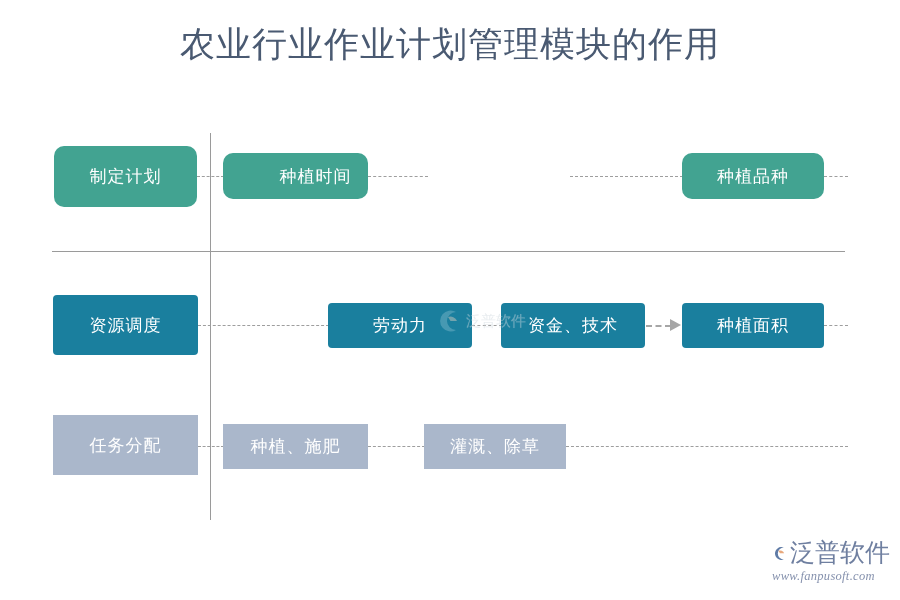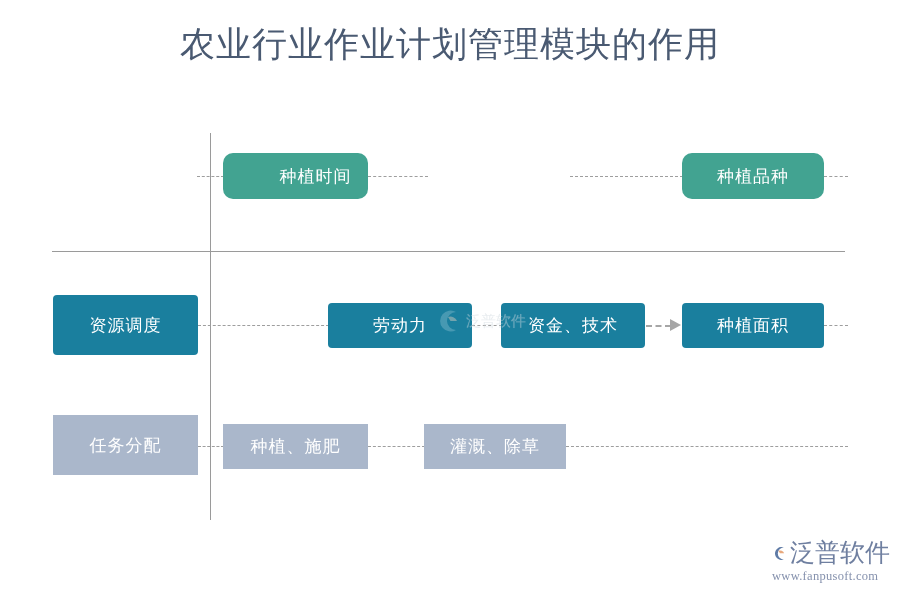--- a/index.html
+++ b/index.html
@@ -106,37 +106,39 @@
     line-height:30px;
     white-space:nowrap;
   }
   .brand-url{
     font-size:12.5px;
     color:#8591ad;
     font-family:"Liberation Serif","DejaVu Serif",serif;
     letter-spacing:0.3px;
     margin-top:1px;
     white-space:nowrap;
+    font-style:italic;
   }
 </style>
 </head>
 <body>
 
 <div id="canvas">
 
   <div class="title">农业行业作业计划管理模块的作用</div>
 
   <div class="vline"></div>
   <div class="hline"></div>
 
   <div class="dash" style="left:197px;top:176px;width:27px;"></div>
   <div class="dash" style="left:368px;top:176px;width:60px;"></div>
   <div class="dash" style="left:570px;top:176px;width:113px;"></div>
   <div class="dash" style="left:824px;top:176px;width:24px;"></div>
 
+  <div class="box row1" style="left:54px;top:146px;width:143px;height:61px;">制定计划</div>
 
   <div class="box row1" style="left:223px;top:153px;width:145px;height:46px;padding-left:40px;">种植时间</div>
 
 
   <div class="box row1" style="left:682px;top:153px;width:142px;height:46px;">种植品种</div>
 
   <div class="dash" style="left:198px;top:325px;width:131px;"></div>
   <div class="dash" style="left:472px;top:325px;width:30px;"></div>
   <div class="arrow-line" style="left:646px;top:325px;width:25px;"></div>
   <div class="arrow-head" style="left:670px;top:319px;"></div>

